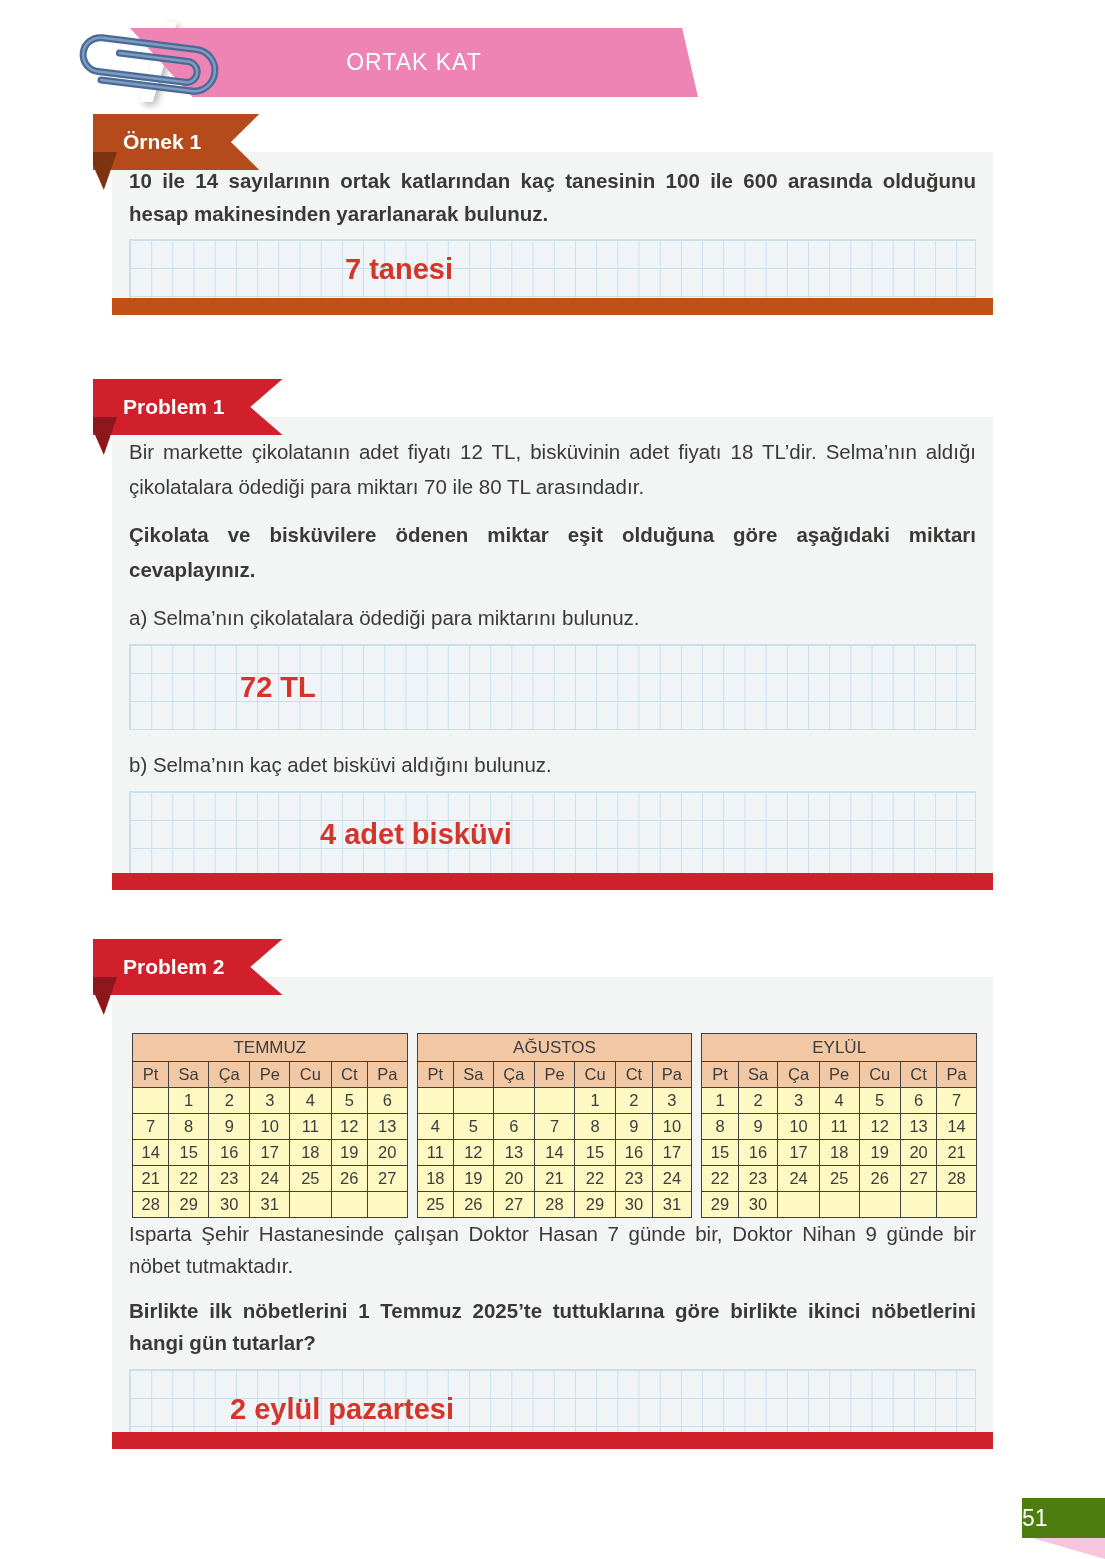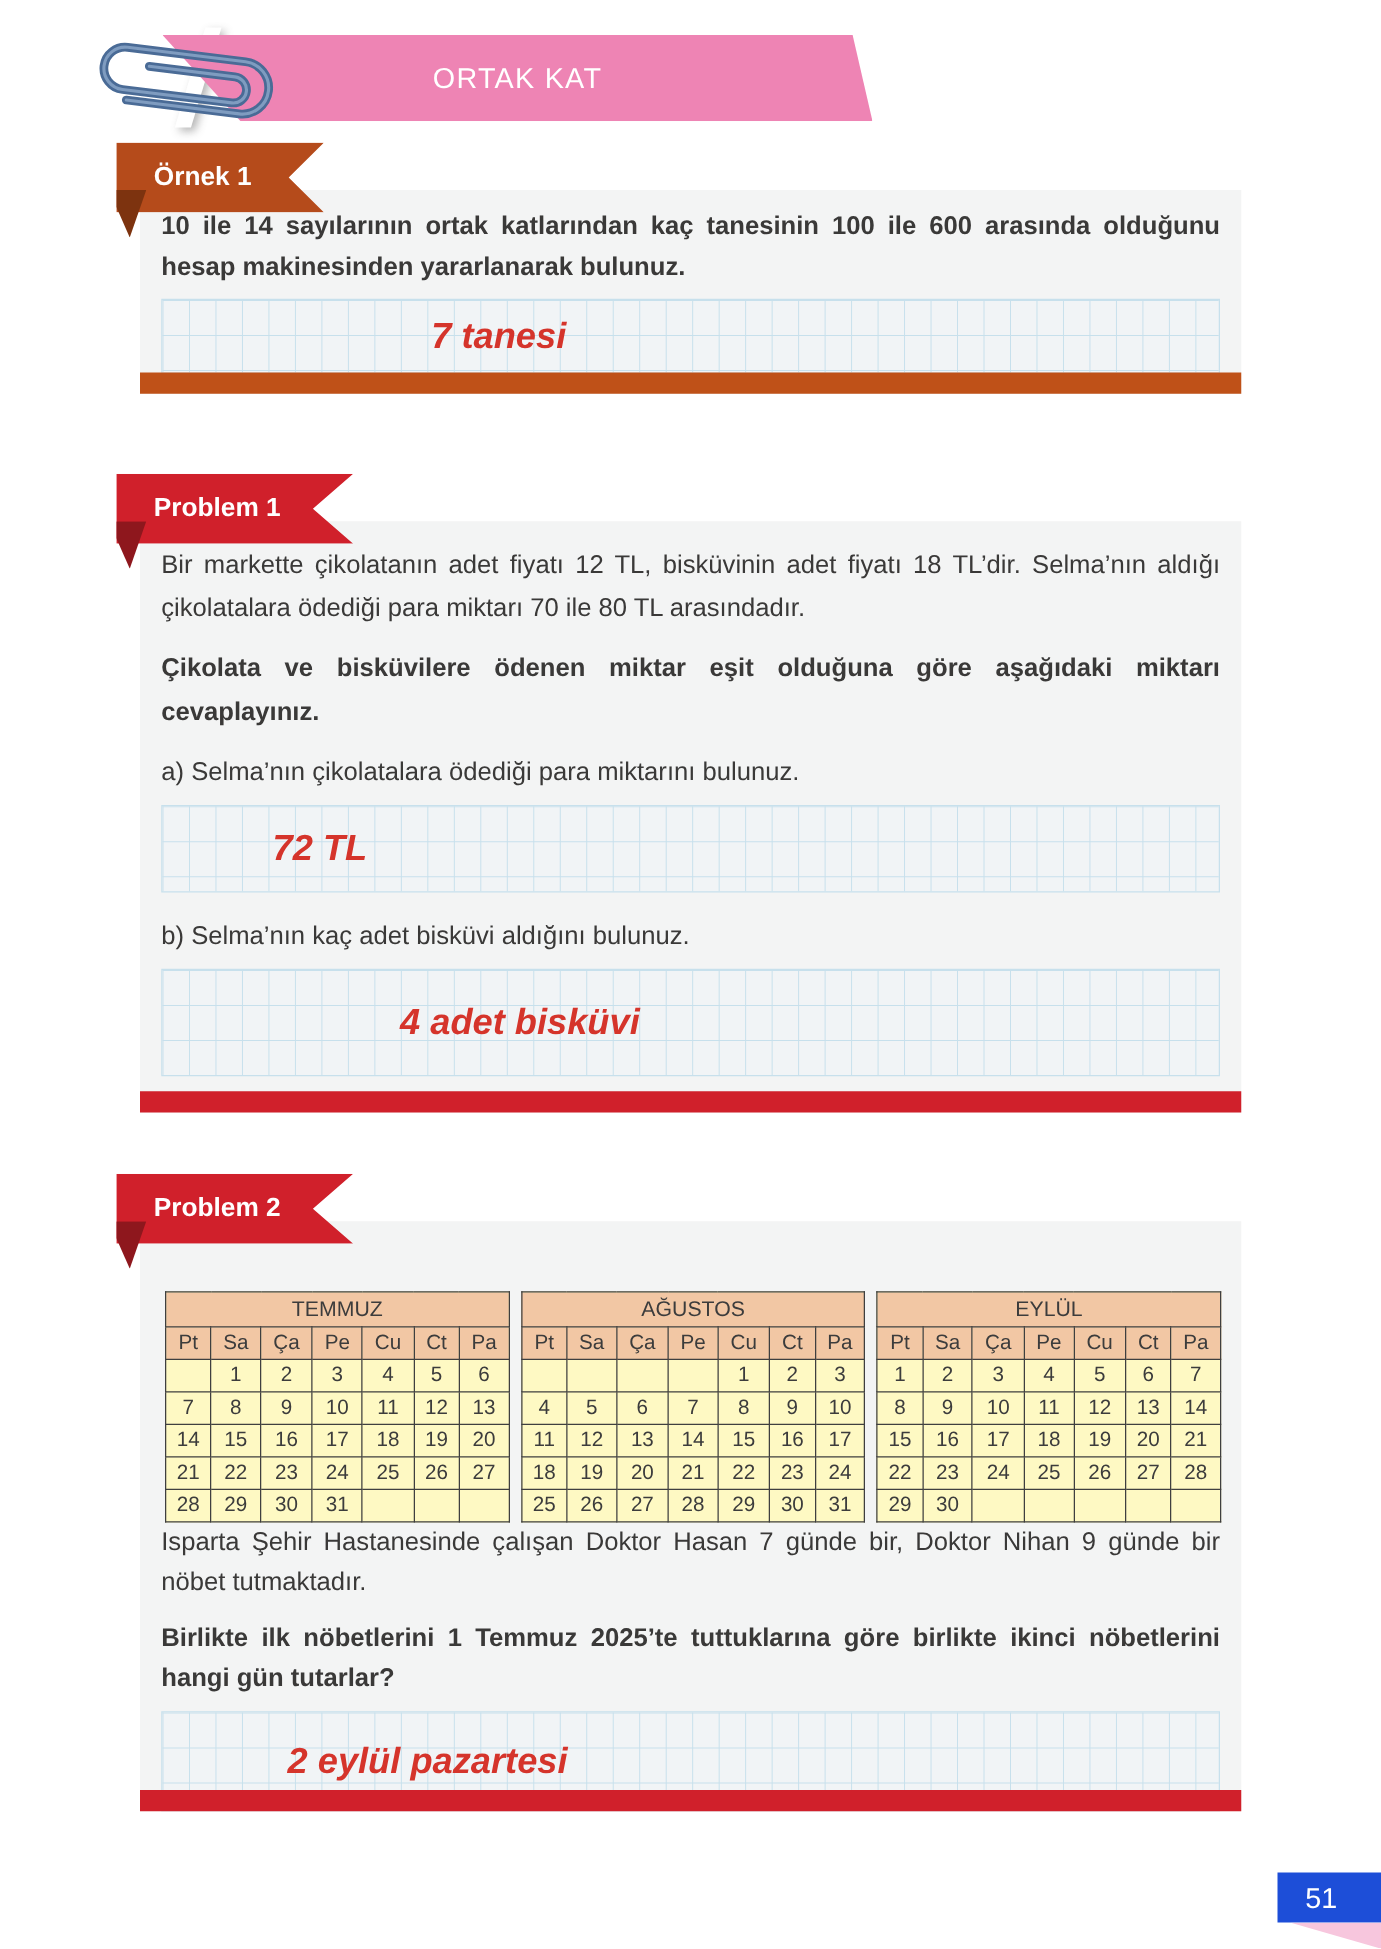--- a/index.html
+++ b/index.html
@@ -63,21 +63,20 @@
   .grid{
     margin:0 17px;
     background-color:#f1f4f6;
     background-image:
       linear-gradient(to right, #c7e0ec 1px, transparent 1px),
       linear-gradient(to bottom, #c7e0ec 1px, transparent 1px);
     background-size:21.2px 28px;
     border:1px solid #c7e0ec;
     display:flex;align-items:center;
     box-sizing:border-box;
-    font-style:italic;
   }
   .answer{
     color:#d5342b;font-weight:bold;font-size:29px;white-space:nowrap;
   }
 
   
   .calendars{display:flex;gap:9px;margin:16px 16px 0 20px;}
   .calendars table{
     border-collapse:collapse;flex:1;table-layout:fixed;
     font-size:16.5px;color:#3c3c3c;background:#fef9c3;margin-top:40px;
@@ -85,22 +84,22 @@
   .calendars th,.calendars td{
     border:1px solid #3f3f3f;height:25px;text-align:center;
     padding:0;font-weight:400;
   }
   .calendars .cal-title{background:#f2c7a4;height:27px;font-size:17px;}
   .calendars .day-head{background:#f2c7a4;}
 
   
   .page-badge{
     position:absolute;left:1022px;top:1498px;width:83px;height:40px;
-    background:#1d4ed8;color:#fff;font-size:23px;
-    display:flex;align-items:center;justify-content:center;
+    background:#4d7c0f;color:#fff;font-size:23px;
+    display:flex;align-items:center;justify-content:flex-start;
     padding-right:13px;box-sizing:border-box;
   }
   .page-badge-fold{
     position:absolute;left:1022px;top:1538px;width:83px;height:21px;
     background:#f7c6dd;clip-path:polygon(12% 0,100% 0,100% 100%);
   }
 </style>
 </head>
 <body>
 
@@ -130,21 +129,21 @@
   </section>
 
   <section class="section" style="top:417px;height:473px;">
     <div class="ribbon red">
       <span>Problem 1</span>
     </div>
     <div class="fold red"></div>
     <p class="justify" style="padding-top:17px;">Bir markette çikolatanın adet fiyatı 12 TL, bisküvinin adet fiyatı 18 TL’dir. Selma’nın aldığı çikolatalara ödediği para miktarı 70 ile 80 TL arasındadır.</p>
     <p class="bold justify" style="margin-top:13px;">Çikolata ve bisküvilere ödenen miktar eşit olduğuna göre aşağıdaki miktarı cevaplayınız.</p>
     <p style="margin-top:13px;">a) Selma’nın çikolatalara ödediği para miktarını bulunuz.</p>
-    <div class="grid" style="height:70px;margin-top:9px;padding-left:88px;">
+    <div class="grid" style="height:86px;margin-top:9px;padding-left:110px;">
       <span class="answer">72 TL</span>
     </div>
     <p style="margin-top:17px;">b) Selma’nın kaç adet bisküvi aldığını bulunuz.</p>
     <div class="grid" style="height:86px;margin-top:9px;padding-left:190px;">
       <span class="answer">4 adet bisküvi</span>
     </div>
     <div class="bottom-bar red"></div>
   </section>
 
   <section class="section" style="top:977px;height:472px;">

